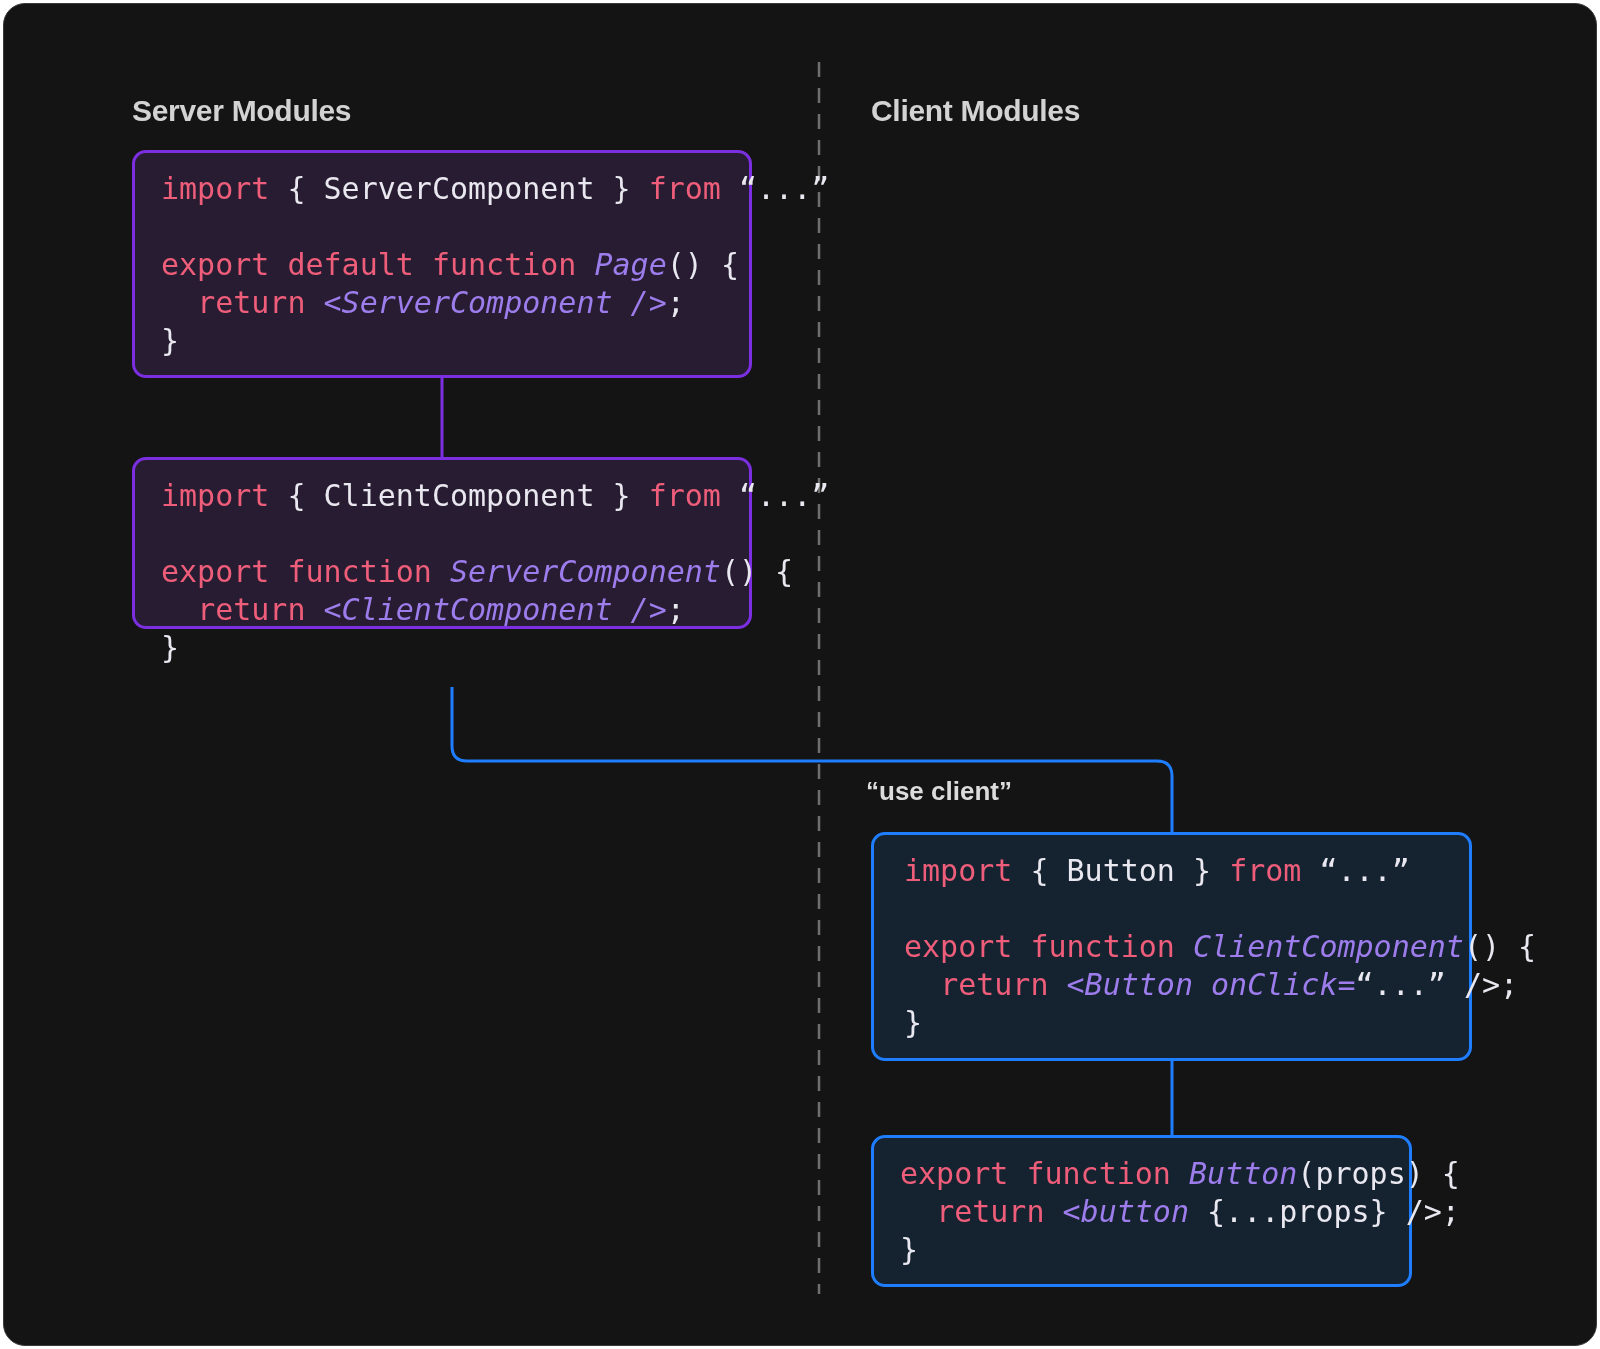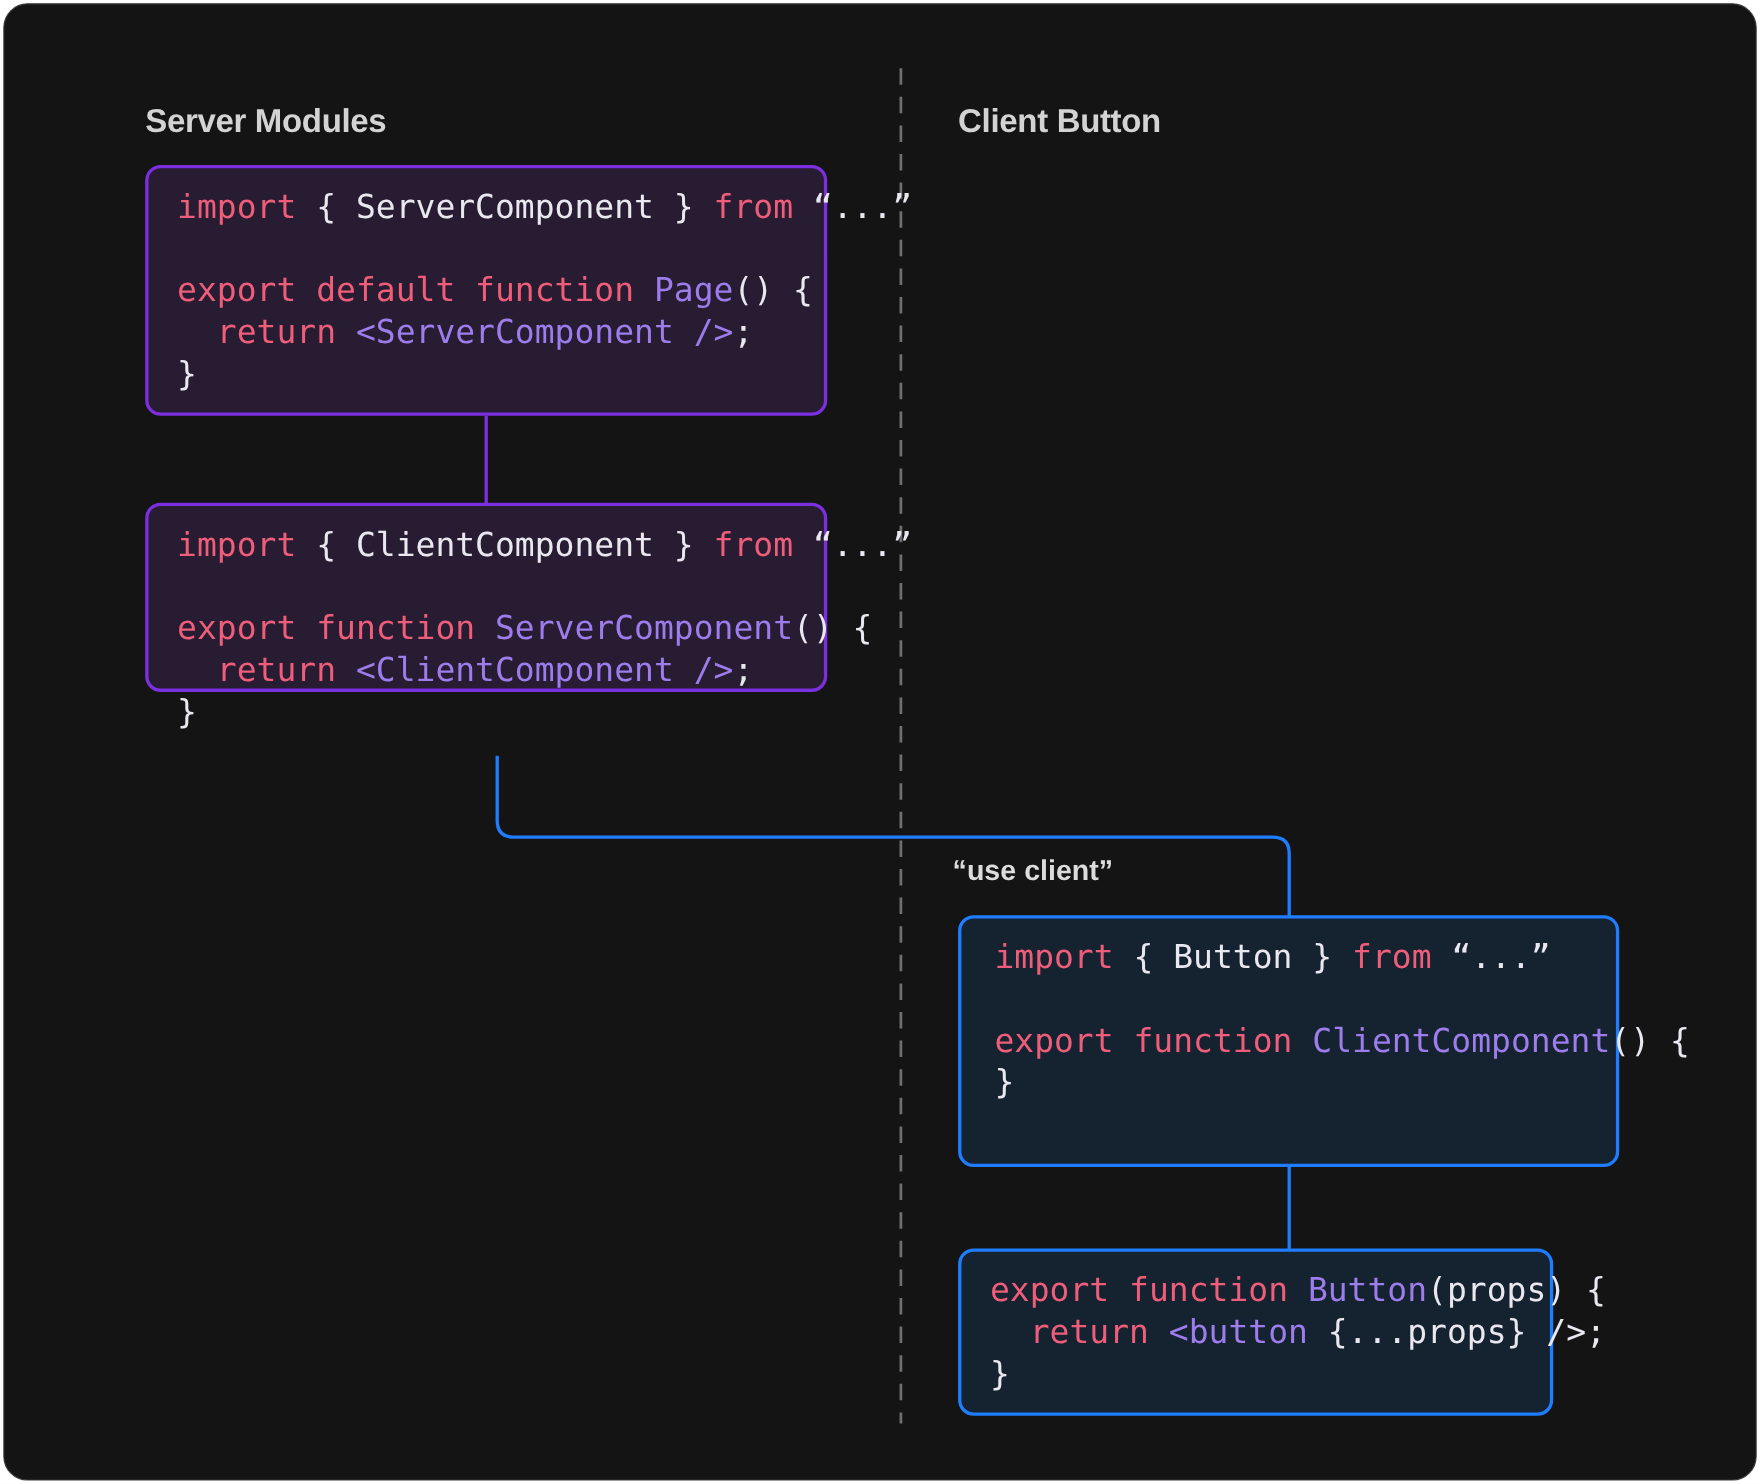--- a/index.html
+++ b/index.html
@@ -13,31 +13,31 @@
   .code-box{position:absolute;box-sizing:border-box;border-radius:14px;border-width:3px;border-style:solid;
             padding:17px 26px;font-family:"DejaVu Sans Mono","Liberation Mono",monospace;font-size:30px;}
   .code-line{height:38px;line-height:38px;white-space:pre;}
   .box-purple{border-color:var(--purple-border);background:var(--purple-bg);}
   .box-blue{border-color:var(--blue-border);background:var(--blue-bg);}
   .box1{left:128px;top:146px;width:620px;height:228px;}
   .box2{left:128px;top:453px;width:620px;height:172px;}
   .box3{left:867px;top:828px;width:601px;height:229px;padding-left:30px;}
   .box4{left:867px;top:1131px;width:541px;height:152px;}
   .tok-k{color:var(--pink);}
-  .tok-c{color:var(--violet);}
+  .tok-c{color:var(--violet);font-style:italic;}
   .tok-p{color:var(--code);}
 </style>
 </head>
 <body>
 
 <div class="stage">
   <div class="panel">
 
     <div class="heading heading-server">Server Modules</div>
-    <div class="heading heading-client">Client Button</div>
+    <div class="heading heading-client">Client Modules</div>
 
     <svg class="connectors" viewBox="0 0 1600 1349">
       <path d="M815,58 V1290" fill="none" style="stroke:var(--dash)" stroke-width="2.5" stroke-dasharray="15 11"></path>
       <path d="M438,374 V454" fill="none" style="stroke:var(--purple-border)" stroke-width="3"></path>
       <path d="M448,683 V742 Q448,757 463,757 H1153 Q1168,757 1168,772 V829" fill="none" style="stroke:var(--blue-border)" stroke-width="3"></path>
       <path d="M1168,1056 V1132" fill="none" style="stroke:var(--blue-border)" stroke-width="3"></path>
     </svg>
 
     <div class="use-client">“use client”</div>
 
@@ -52,20 +52,21 @@
         <div class="code-line"><span class="tok-k">import</span><span class="tok-p"> { ClientComponent } </span><span class="tok-k">from</span><span class="tok-p"> “...”</span></div>
         <div class="code-line">&nbsp;</div>
         <div class="code-line"><span class="tok-k">export function </span><span class="tok-c">ServerComponent</span><span class="tok-p">() {</span></div>
         <div class="code-line"><span class="tok-p">  </span><span class="tok-k">return</span><span class="tok-p"> </span><span class="tok-c">&lt;ClientComponent /&gt;</span><span class="tok-p">;</span></div>
         <div class="code-line"><span class="tok-p">}</span></div>
       </div>
     <div class="code-box box-blue box3">
         <div class="code-line"><span class="tok-k">import</span><span class="tok-p"> { Button } </span><span class="tok-k">from</span><span class="tok-p"> “...”</span></div>
         <div class="code-line">&nbsp;</div>
         <div class="code-line"><span class="tok-k">export function </span><span class="tok-c">ClientComponent</span><span class="tok-p">() {</span></div>
+        <div class="code-line"><span class="tok-p">  </span><span class="tok-k">return</span><span class="tok-p"> </span><span class="tok-c">&lt;Button onClick=</span><span class="tok-p">“...” /&gt;;</span></div>
         <div class="code-line"><span class="tok-p">}</span></div>
       </div>
     <div class="code-box box-blue box4">
         <div class="code-line"><span class="tok-k">export function </span><span class="tok-c">Button</span><span class="tok-p">(props) {</span></div>
         <div class="code-line"><span class="tok-p">  </span><span class="tok-k">return</span><span class="tok-p"> </span><span class="tok-c">&lt;button</span><span class="tok-p"> {...props} /&gt;;</span></div>
         <div class="code-line"><span class="tok-p">}</span></div>
       </div>
 
   </div>
 </div>

